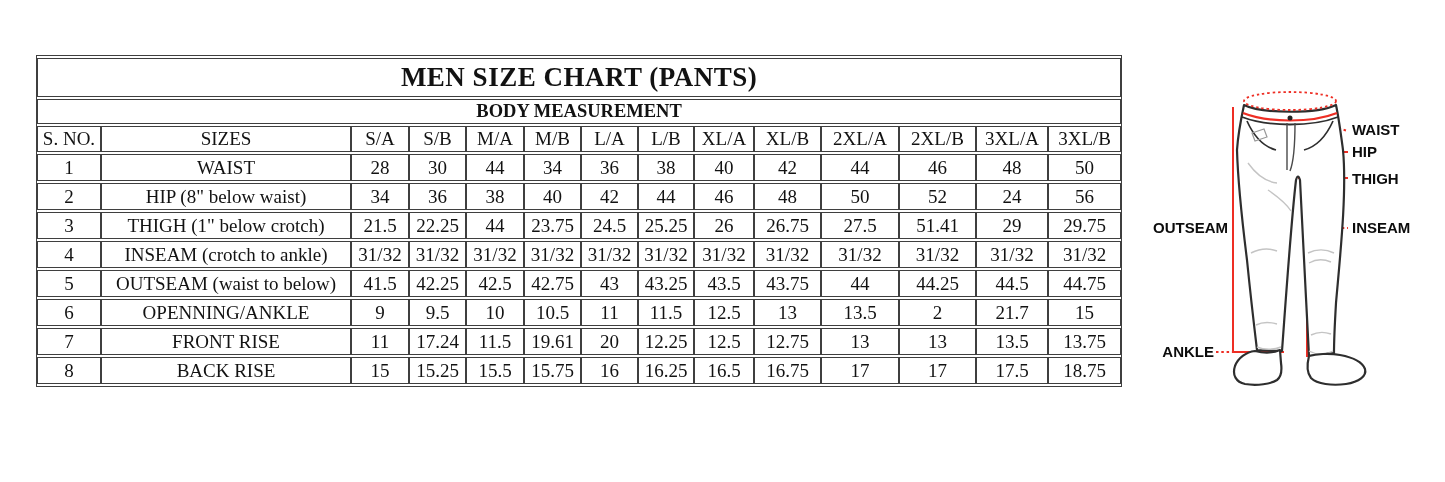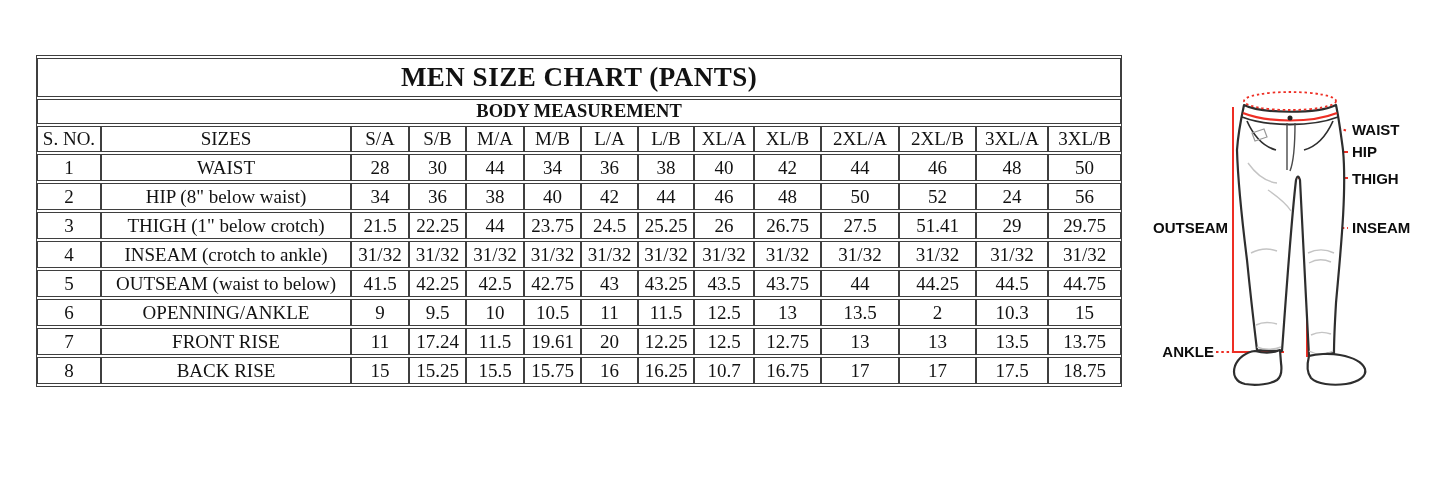--- a/index.html
+++ b/index.html
@@ -153,21 +153,21 @@
           <td class="data-cell">9</td>
           <td class="data-cell">9.5</td>
           <td class="data-cell">10</td>
           <td class="data-cell">10.5</td>
           <td class="data-cell">11</td>
           <td class="data-cell">11.5</td>
           <td class="data-cell">12.5</td>
           <td class="data-cell">13</td>
           <td class="data-cell">13.5</td>
           <td class="data-cell">2</td>
-          <td class="data-cell">10.3</td>
+          <td class="data-cell">21.7</td>
           <td class="data-cell">15</td>
         </tr>
         <tr>
           <td class="data-cell">7</td>
           <td class="data-cell left-al">FRONT RISE</td>
           <td class="data-cell">11</td>
           <td class="data-cell">17.24</td>
           <td class="data-cell">11.5</td>
           <td class="data-cell">19.61</td>
           <td class="data-cell">20</td>
@@ -181,21 +181,21 @@
         </tr>
         <tr>
           <td class="data-cell">8</td>
           <td class="data-cell left-al">BACK RISE</td>
           <td class="data-cell">15</td>
           <td class="data-cell">15.25</td>
           <td class="data-cell">15.5</td>
           <td class="data-cell">15.75</td>
           <td class="data-cell">16</td>
           <td class="data-cell">16.25</td>
-          <td class="data-cell">10.7</td>
+          <td class="data-cell">16.5</td>
           <td class="data-cell">16.75</td>
           <td class="data-cell">17</td>
           <td class="data-cell">17</td>
           <td class="data-cell">17.5</td>
           <td class="data-cell">18.75</td>
         </tr>
       </tbody>
   </table>
 
   <div class="diagram">

